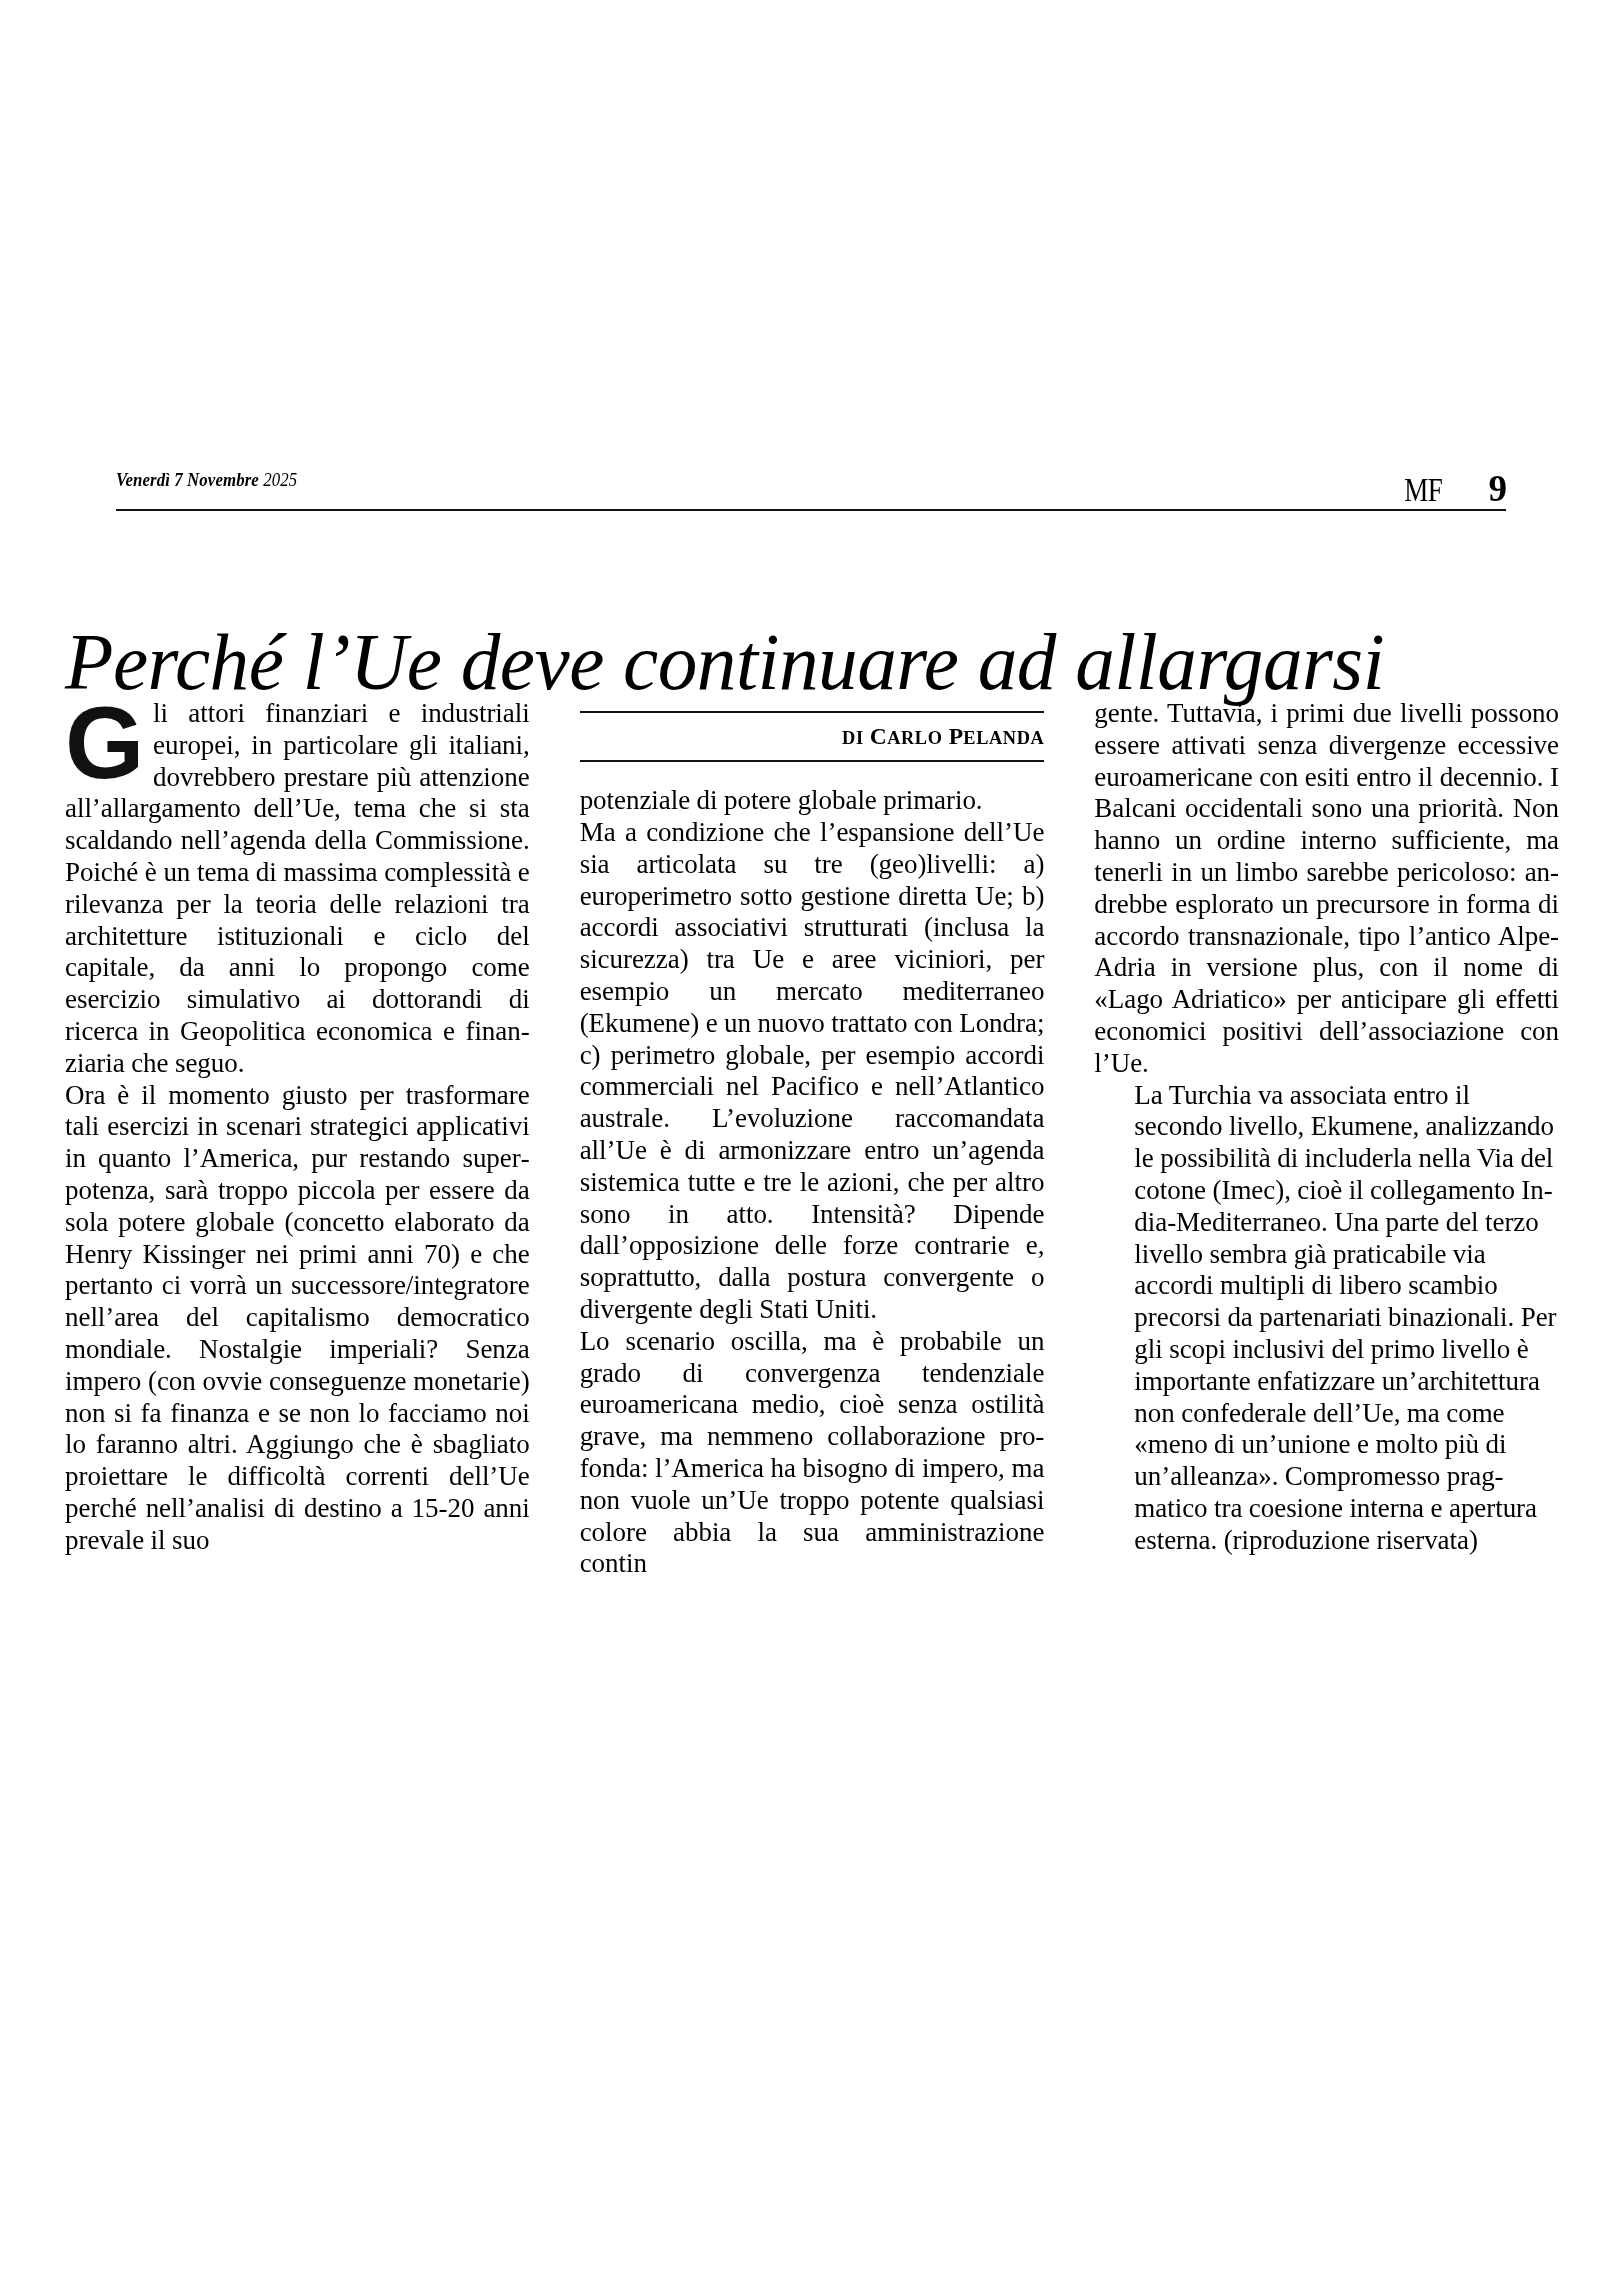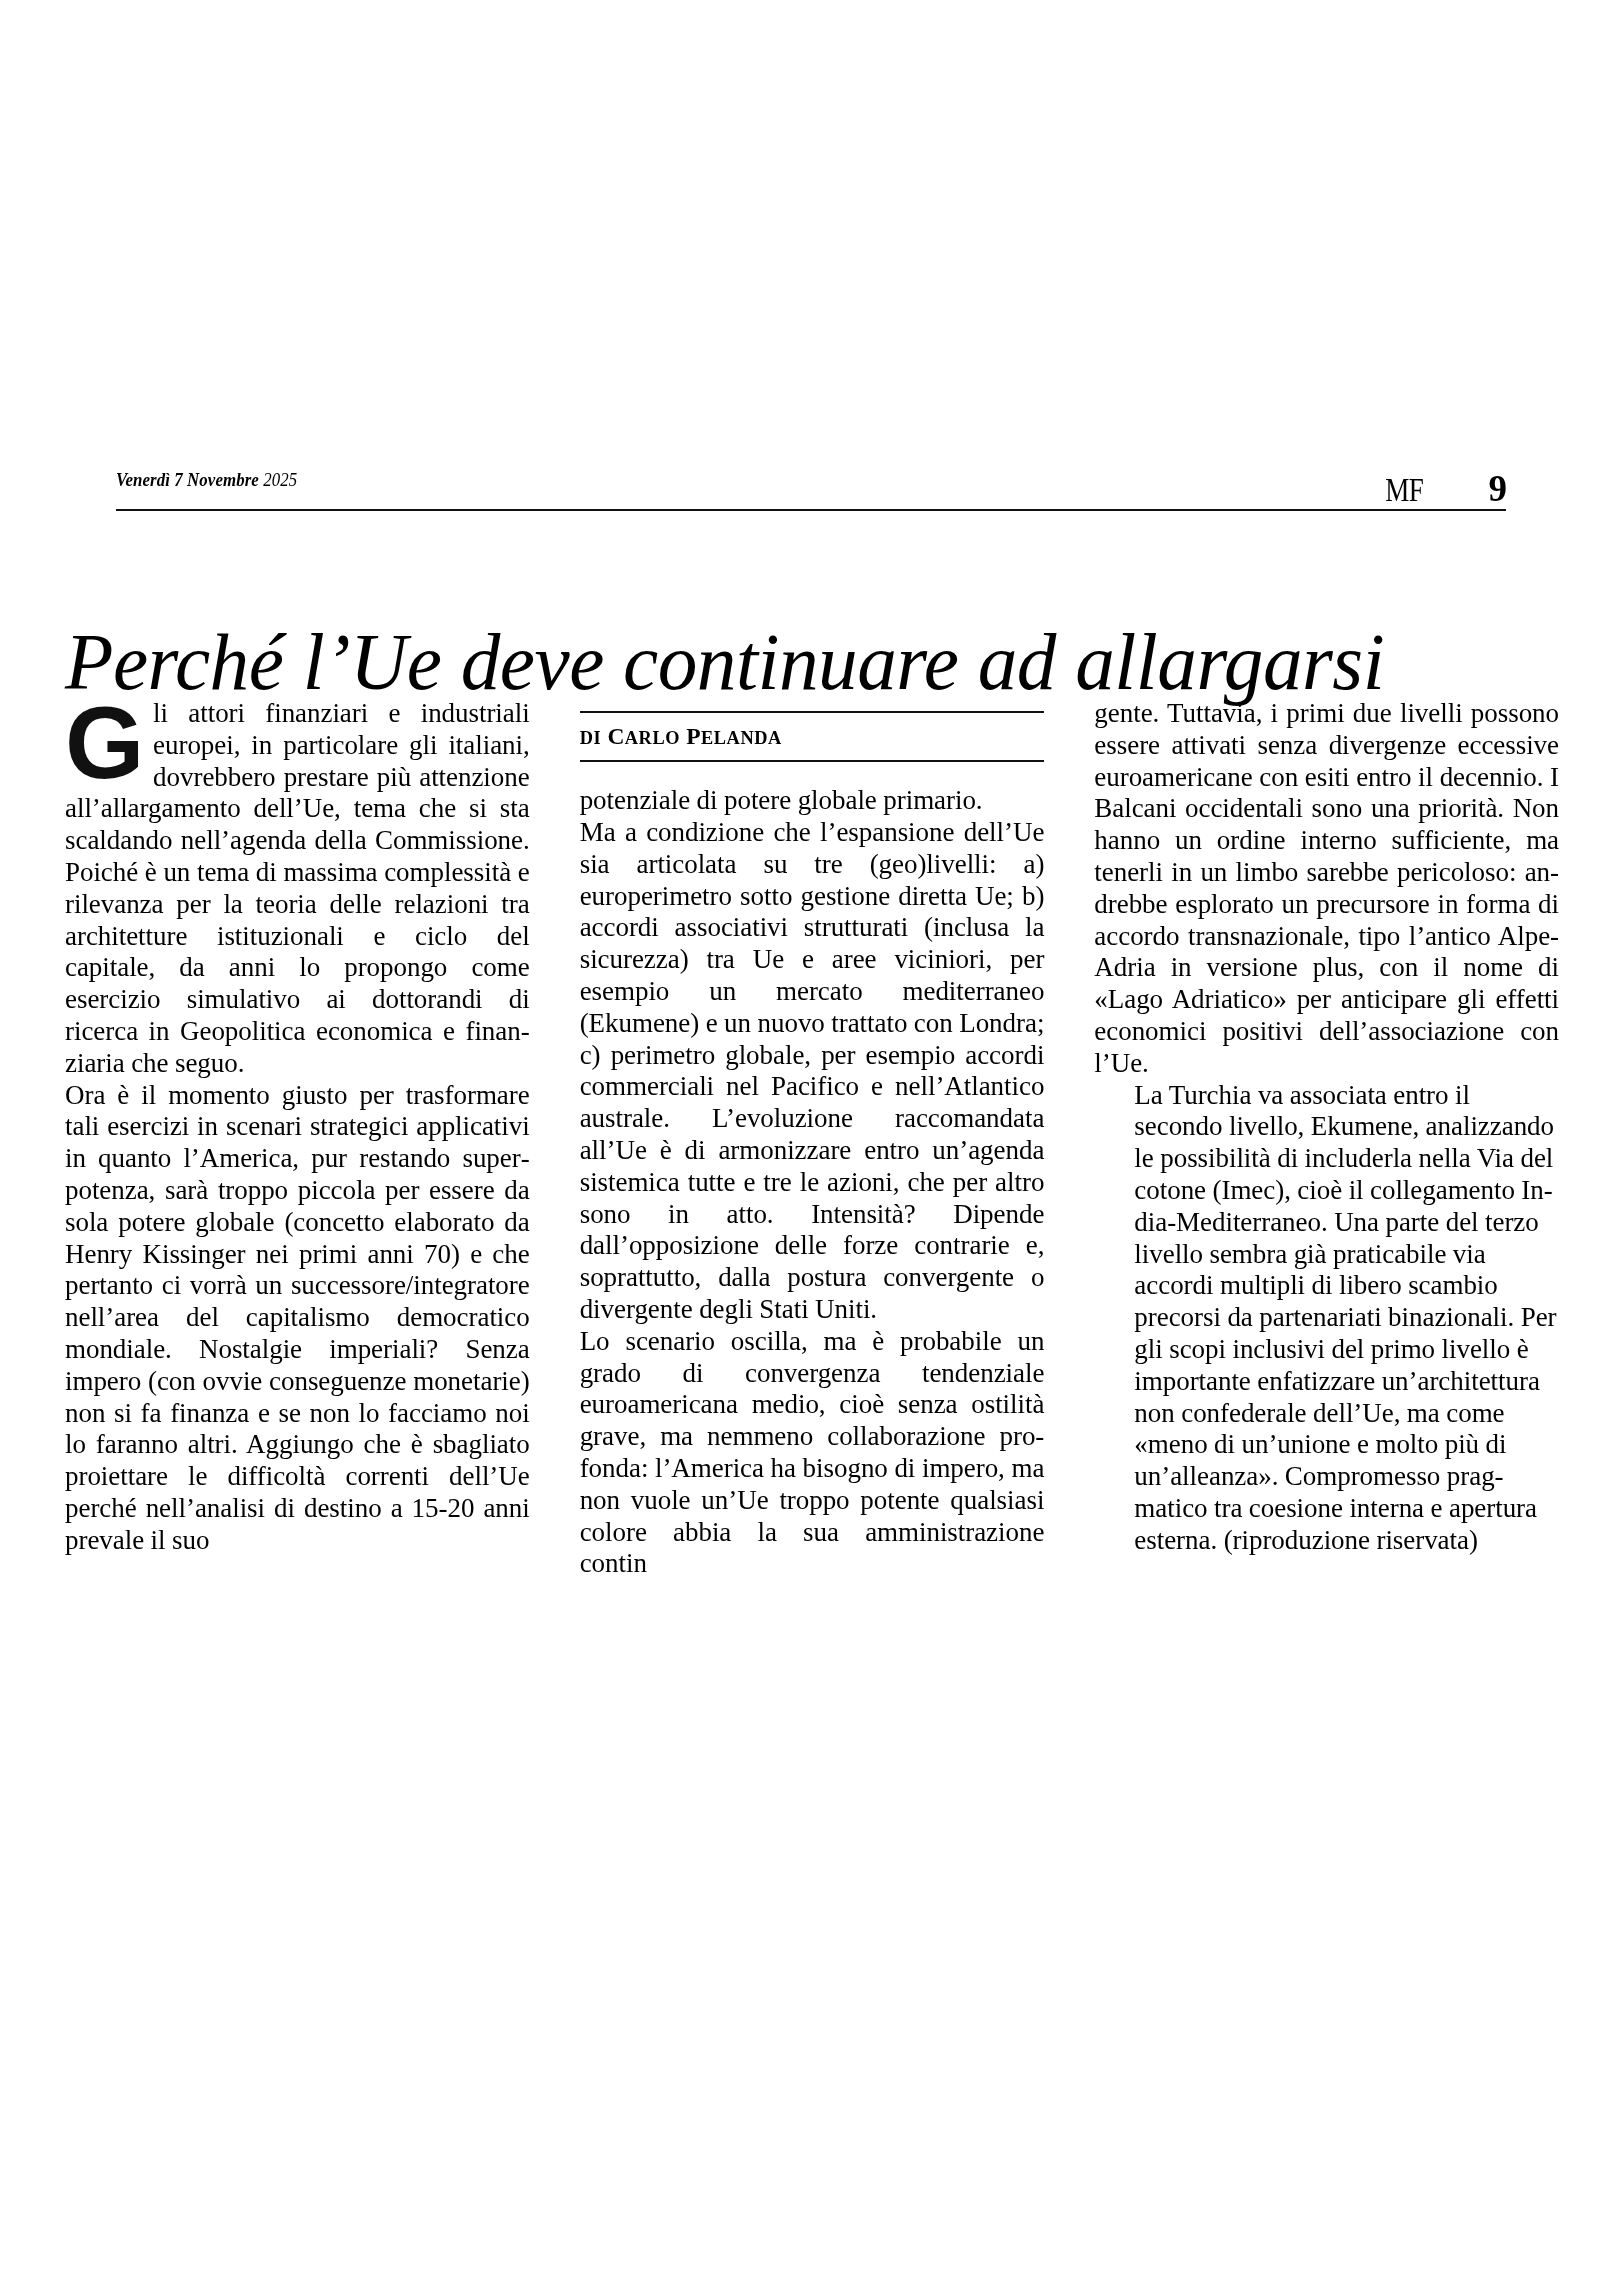--- a/index.html
+++ b/index.html
@@ -46,21 +46,21 @@
     line-height: 1;
     transform: scaleX(0.86);
     transform-origin: left bottom;
   }
   .issue-date .d-bold { font-weight: bold; }
   .issue-date .d-year { font-weight: normal; }
 
   .masthead-right {
     display: flex;
     align-items: baseline;
-    gap: 61px;
+    gap: 42px;
     line-height: 1;
   }
   .brand {
     font-size: 33px;
     font-weight: normal;
     letter-spacing: -0.5px;
     transform: scaleX(0.82);
     transform-origin: right baseline;
   }
   .page-number {
@@ -171,21 +171,21 @@
     padding: 0;
     color: #111111;
   }
 
   
   .byline {
     margin: 12.7px 0 23.5px 0;
     border-top: 2.9px solid #111111;
     border-bottom: 2.9px solid #111111;
     padding: 12.7px 0 10.8px 0;
-    text-align: left;
+    text-align: right;
   }
   .byline-text {
     font-size: 23.5px;
     font-weight: bold;
     letter-spacing: 0.3px;
     line-height: 1;
     display: inline-block;
   }
   .byline-text .sc {
     font-size: 0.78em;

